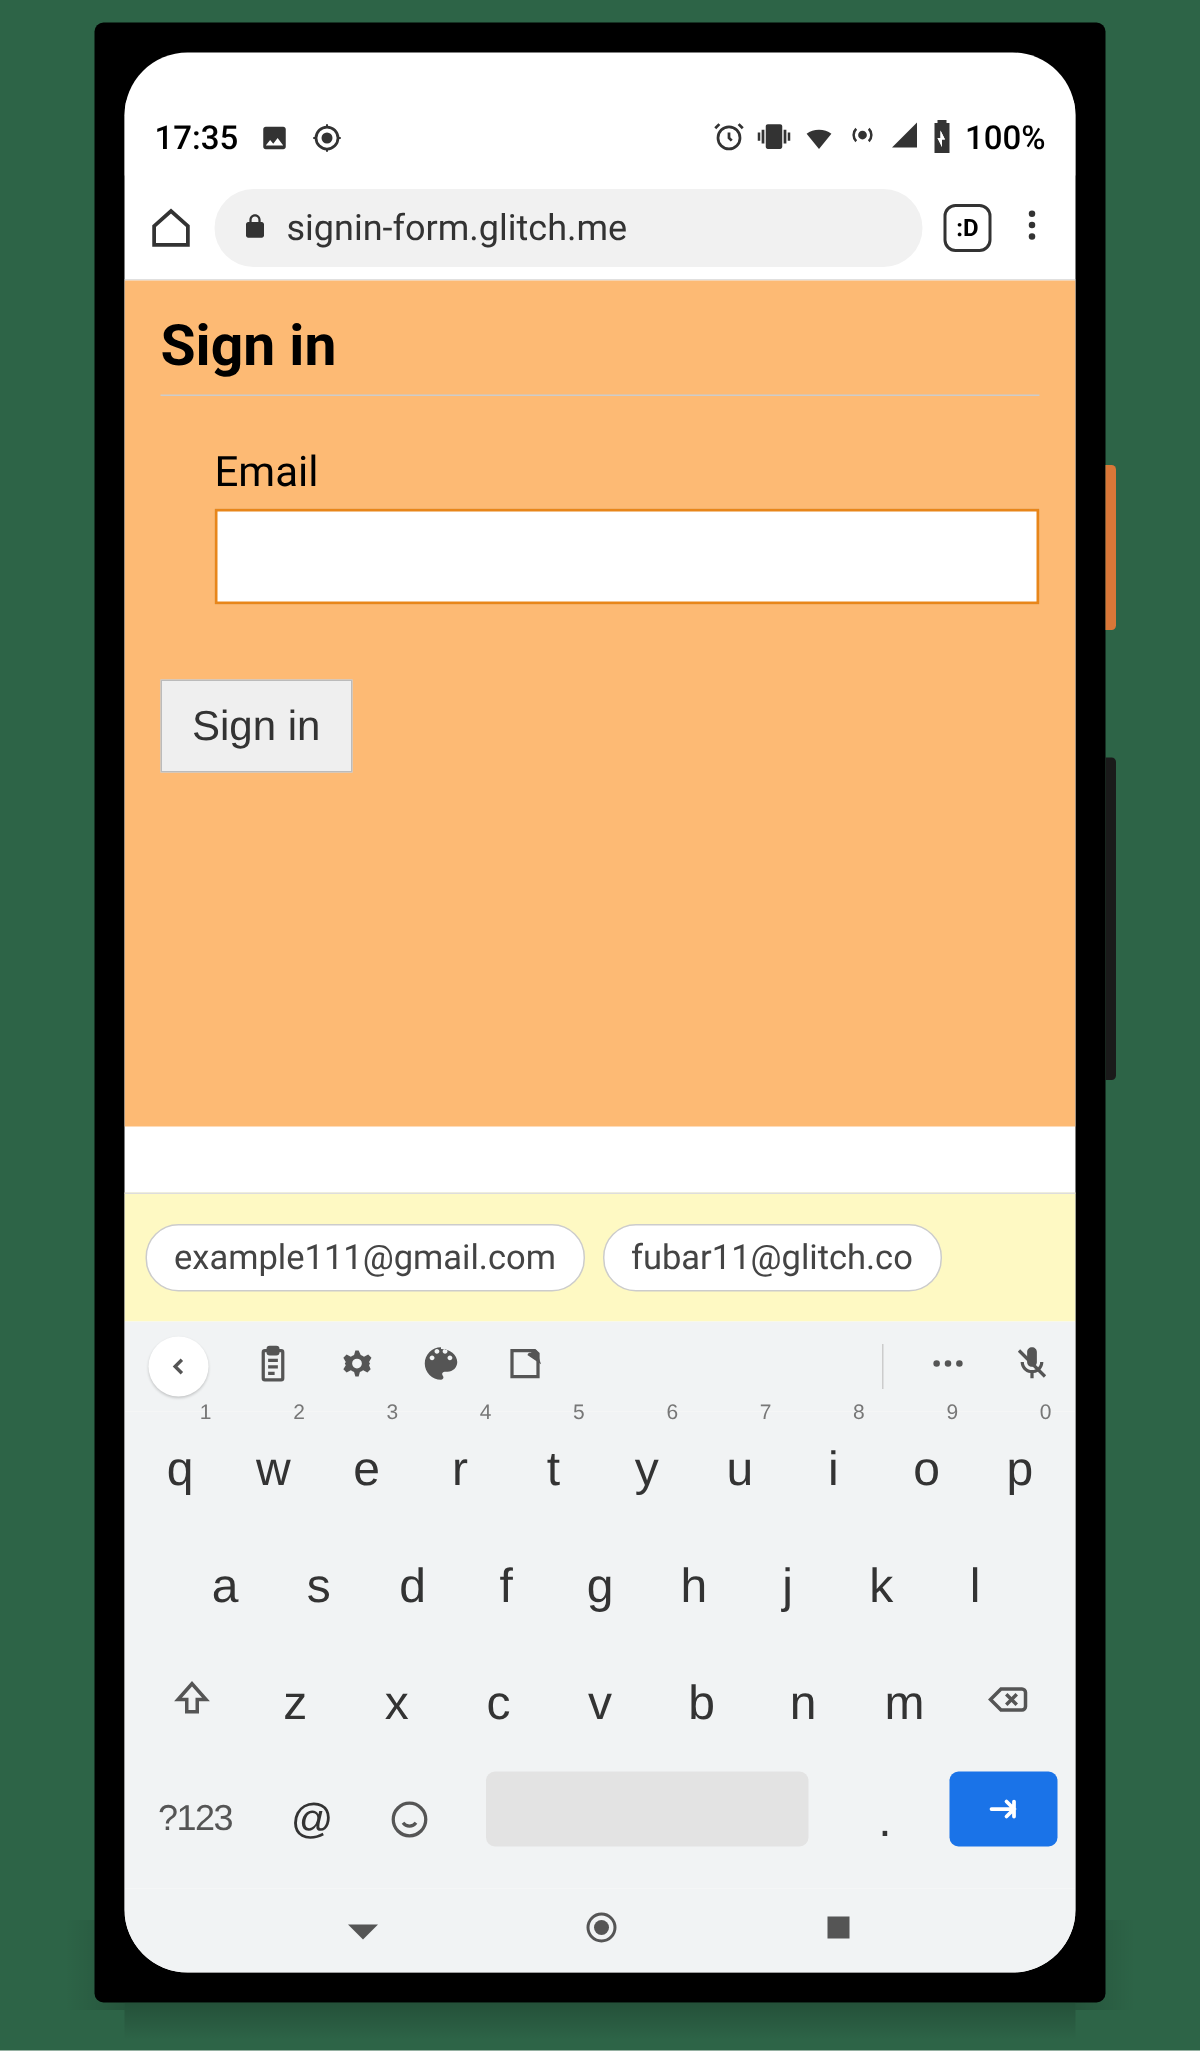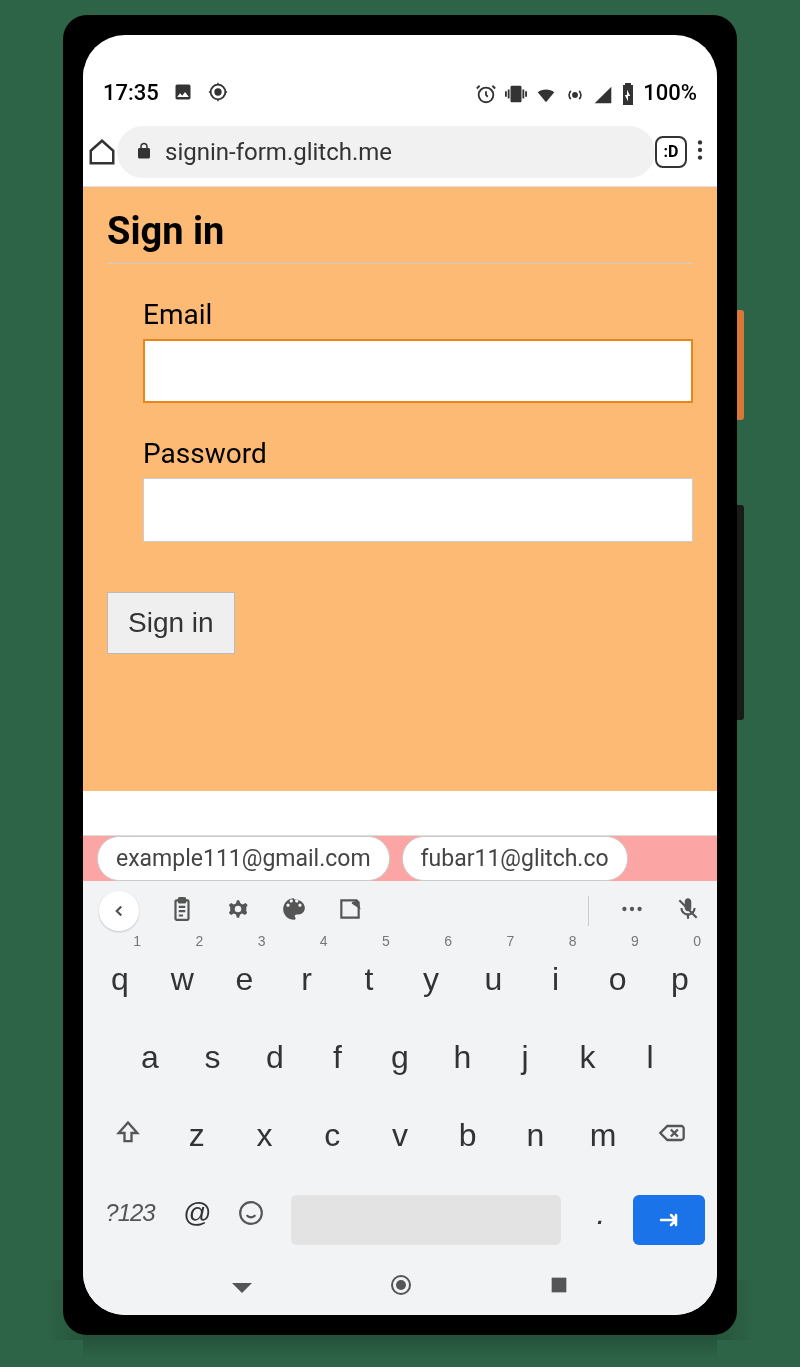--- a/index.html
+++ b/index.html
@@ -11,21 +11,21 @@
       position: relative;
       overflow: hidden;
     }
     .phone-frame {
       position: absolute;
       left: 63px;
       top: 15px;
       width: 674px;
       height: 1320px;
       background: #000;
-      border-radius: 24px;
+      border-radius: 6px;
       padding: 20px;
     }
     .shadow-left {
       position: absolute;
       left: 43px;
       top: 1280px;
       width: 40px;
       height: 60px;
       background: linear-gradient(to right, transparent, rgba(0,0,0,0.15));
     }
@@ -99,27 +99,28 @@
       display: flex;
       align-items: center;
       justify-content: space-between;
       padding: 0 20px;
       background: #fff;
       font-size: 22px;
       font-weight: 500;
       margin-top: 32px;
     }
     .status-left { display: flex; align-items: center; gap: 14px; }
-    .status-right { display: flex; align-items: flex-end; gap: 8px; }
+    .status-right { display: flex; align-items: flex-start; gap: 8px; }
     .status-icon { display: inline-flex; align-items: center; justify-content: center; }
     .browser-bar {
       height: 70px;
       display: flex;
       align-items: center;
-      padding: 0 4px;
+      padding: 0 16px;
+      gap: 14px;
       border-bottom: 1px solid #e0e0e0;
     }
     .url-pill {
       flex: 1;
       height: 52px;
       background: #f1f1f1;
       border-radius: 26px;
       display: flex;
       align-items: center;
       padding: 0 18px;
@@ -163,22 +164,22 @@
       margin-top: 50px;
       padding: 14px 20px;
       font-size: 28px;
       background: #efefef;
       border: 1px solid #bbb;
       color: #333;
     }
     .suggestions {
       display: flex;
       gap: 12px;
-      padding: 0 14px;
-      background: #fca5a5;
+      padding: 20px 14px;
+      background: #fef9c3;
       border-top: 1px solid #ddd;
       overflow: hidden;
       margin-top: 44px;
     }
     .suggestion-pill {
       background: #fff;
       border: 1px solid #ccc;
       border-radius: 22px;
       padding: 8px 18px;
       font-size: 23px;
@@ -235,24 +236,23 @@
     }
     .kb-special {
       width: 70px;
       height: 60px;
       display: flex;
       align-items: center;
       justify-content: center;
     }
     .kb-bottom-row {
       display: flex;
-      align-items: flex-end;
-      gap: 10px;
+      align-items: flex-start;
+      gap: 21px;
       padding: 0 6px;
-      font-style: italic;
     }
     .kb-symkey { font-size: 24px; color: #555; letter-spacing: -1px; }
     .kb-space {
       flex: 1;
       height: 50px;
       background: #e3e3e3;
       border-radius: 6px;
       margin: 0 8px;
     }
     .kb-enter {
@@ -367,24 +367,20 @@
             <circle cx="12" cy="19" r="2"></circle>
           </svg>
       </span>
     </div>
 
     <div class="content">
       <h1 class="page-title">Sign in</h1>
       <div class="form-group">
         <label class="form-label">Email</label>
         <input class="form-input focused" style="">
-      </div>
-      <div class="form-group">
-        <label class="form-label">Password</label>
-        <input type="password" class="form-input" style="">
       </div>
       <button class="signin-btn">Sign in</button>
     </div>
 
     <div class="suggestions">
       <div class="suggestion-pill">example111@gmail.com</div>
       <div class="suggestion-pill">fubar11@glitch.co</div>
     </div>
 
     <div class="kb-toolbar">

